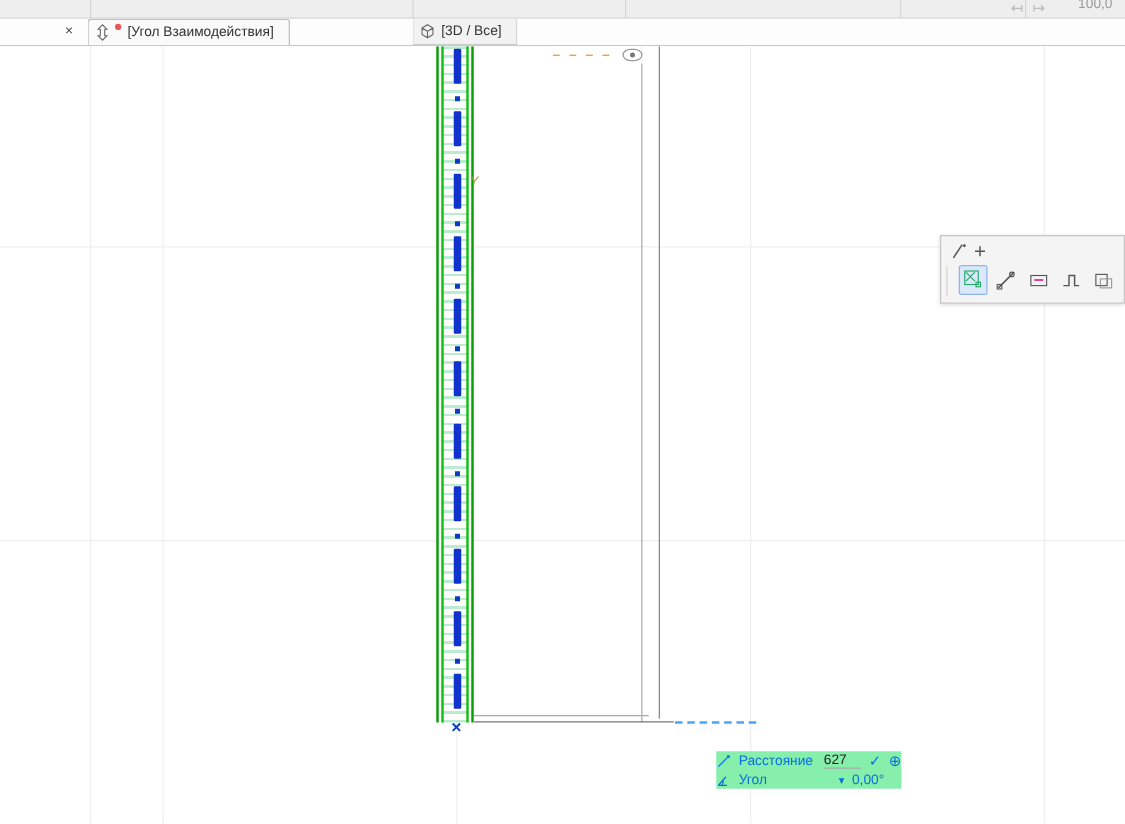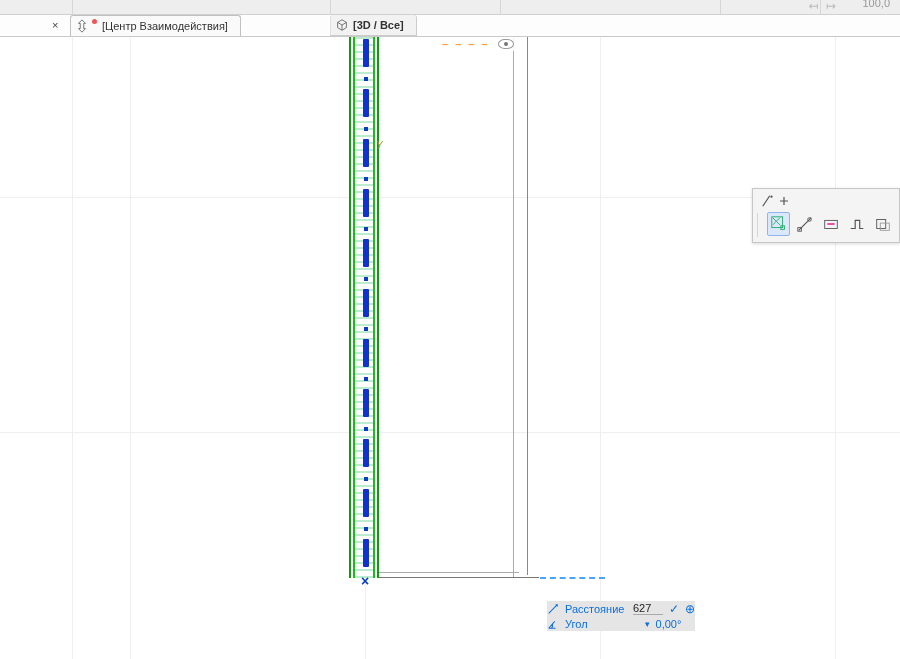--- a/index.html
+++ b/index.html
@@ -37,21 +37,20 @@
     background:#fafafa; border-radius:3px 3px 0 0;
     display:flex; align-items:center; gap:4px;
   }
   .tab-row .tab2 {
     position:absolute; left:330px; top:0; height:21px; padding:0 12px 0 4px;
     display:flex; align-items:center; gap:4px;
     border-left:1px solid #e0e0e0; border-right:1px solid #ccc;
     border-bottom:1px solid #ccc;
     border-radius:3px 3px 0 0;
     background:#f2f2f2;
-    font-weight:bold;
   }
   .hub-icon { width:14px; height:14px; display:inline-block; }
   .cube-icon { width:14px; height:14px; display:inline-block; }
   .red-dot { width:5px;height:5px;border-radius:50%;background:#e55; display:inline-block; position:relative; top:-5px; left:-1px;}
   
   
   .canvas {
     position:absolute; left:0; top:37px; width:900px; height:622px;
     background:#fff; overflow:hidden;
   }
@@ -102,23 +101,23 @@
     position:absolute; left:438px; top:0px; height:14px; display:flex; align-items:center; gap:8px; 
     background:rgba(255,255,255,0.85); padding:1px 4px; border-radius:3px;
     border: none;
   }
   .legend .dashes { letter-spacing:2px; color:#ff9a3c; font-weight:bold; font-size:11px;}
   .legend .eye { width:16px; height:10px; border:1px solid #999; border-radius:50%/60%; position:relative;}
   .legend .eye:after{content:""; position:absolute; left:5px; top:2px; width:4px;height:4px; border-radius:50%; background:#777;}
   
   
   .readout {
-    position:absolute; left:547px; top:564px;
+    position:absolute; left:573px; top:564px;
     color:#0a6fe0; font-size:11px;
-    background: #e5e5e5;
+    background: #86efac;
   }
   .readout .row{ display:flex; align-items:center; height:15px; gap:6px;}
   .readout .label{ min-width:62px; }
   .readout input {
     width:30px; border:none; border-bottom:1px solid #aaa; font-size:11px; color:#222;
     padding:0; outline:none; background:transparent;
   }
   .readout .chk { color:#0a6fe0; font-size:12px;}
   .readout .locator { font-size:12px; color:#0a6fe0;}
   .readout .angle-val{ color:#0a6fe0; margin-left:0;}
@@ -156,21 +155,21 @@
 
 <div class="tab-row">
   <span class="close-x">×</span>
   <div class="tab1">
     <span class="hub-icon">
       <svg viewBox="0 0 16 16">
           <path d="M8 1 L4 5 H6 V11 H4 L8 15 L12 11 H10 V5 H12 Z" fill="none" stroke="#666" stroke-width="1"></path>
         </svg>
     </span>
     <span class="red-dot"></span>
-    <span>[Центр Взаимодействия]</span>
+    <span>[Угол Взаимодействия]</span>
   </div>
   <div class="tab2">
     <span class="cube-icon">
       <svg viewBox="0 0 16 16">
           <path d="M3 5 L8 2 L13 5 L13 11 L8 14 L3 11 Z M3 5 L8 8 L13 5 M8 8 V14" fill="none" stroke="#666" stroke-width="1"></path>
         </svg>
     </span>
     <span>[3D / Все]</span>
   </div>
 </div>

